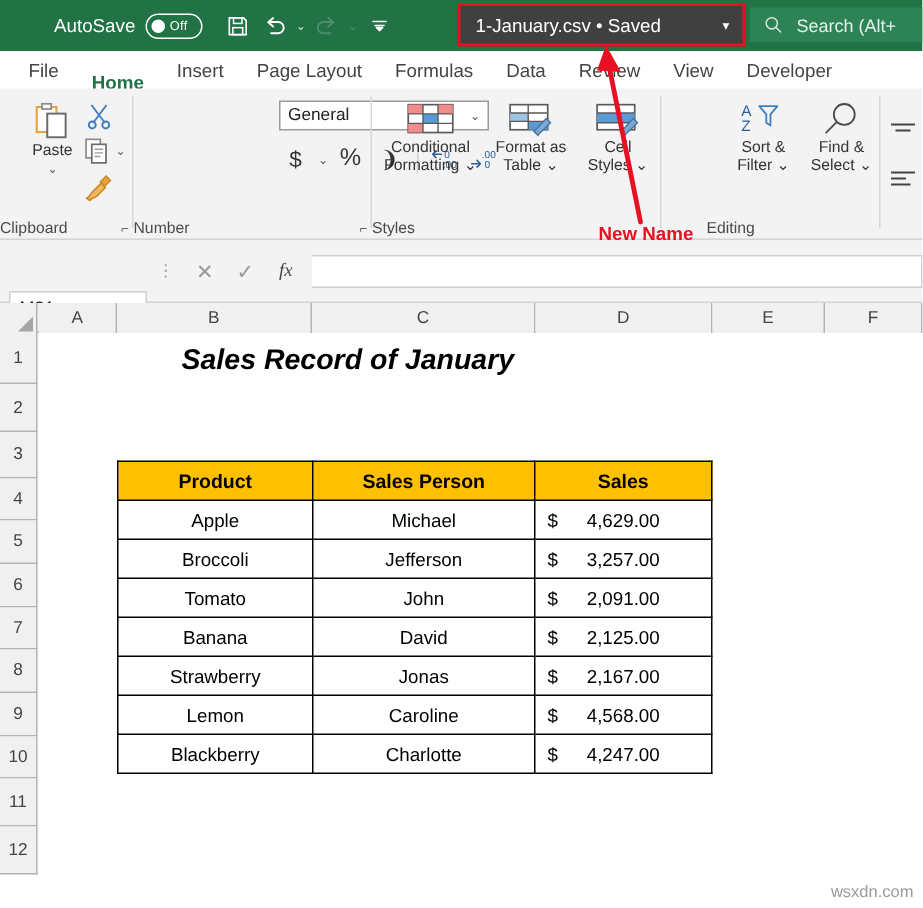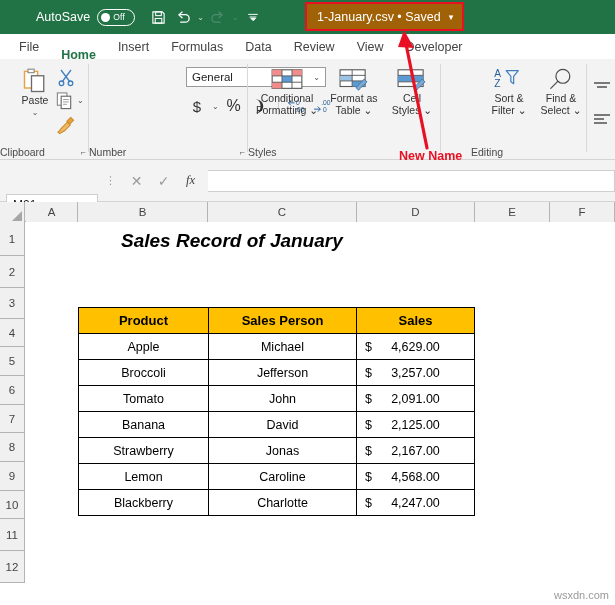--- a/index.html
+++ b/index.html
@@ -26,21 +26,21 @@
     width: 9px; height: 9px; border-radius: 50%; background: #ffffff;
     margin-left: 3px;
   }
   .toggle .off { color: #ffffff; font-size: 8.5px; margin-left: 3px; letter-spacing: .2px; }
   .qat { display: flex; align-items: center; margin-left: 12px; gap: 3px; }
   .qat svg { display: block; }
   .qicon { width: 22px; height: 22px; display: flex; align-items: center; justify-content: center; }
   .fname-wrap { position: absolute; left: 305px; top: 2px; }
   .fname-box {
     height: 29px; padding: 0 9px 0 10px; display: flex; align-items: center;
-    border: 2.5px solid #e81123; background: #a16207;
+    border: 2.5px solid #e81123; background: #404040; gap: 33px;
   }
   .fname-text { color: #ffffff; font-size: 12.5px; white-space: nowrap; }
   .fname-caret { color: #ffffff; font-size: 9px; margin-left: 8px; }
   .searchbox {
     position: absolute; left: 500px; top: 5px; width: 115px; height: 23px;
     background: #2d8355; display: flex; align-items: center; padding-left: 9px; gap: 9px;
   }
   .searchbox .stext { color: #e7f1ec; font-size: 12px; white-space: nowrap; }
 
   
@@ -221,31 +221,41 @@
       </div>
     </div>
 
     <div class="fname-wrap">
       <div class="fname-box">
         <span class="fname-text">1-January.csv • Saved</span>
         <span class="fname-caret">▾</span>
       </div>
     </div>
 
+    <div class="searchbox">
+      <svg width="13" height="13" viewBox="0 0 16 16">
+          <circle cx="6.8" cy="6.8" r="4.6" fill="none" stroke="#d9e9e1" stroke-width="1.2"></circle>
+          <line x1="10.3" y1="10.3" x2="14" y2="14" stroke="#d9e9e1" stroke-width="1.2" stroke-linecap="round"></line>
+        </svg>
+      <span class="stext">Search (Alt+</span>
+    </div>
   </div>
 
   <div class="tabrow">
     <div class="tab">
         <span>File</span>
       </div>
     <div class="tab active">
         <span>Home</span>
       </div>
     <div class="tab">
         <span>Insert</span>
+      </div>
+    <div class="tab">
+        <span>Page Layout</span>
       </div>
     <div class="tab">
         <span>Formulas</span>
       </div>
     <div class="tab">
         <span>Data</span>
       </div>
     <div class="tab">
         <span>Review</span>
       </div>

